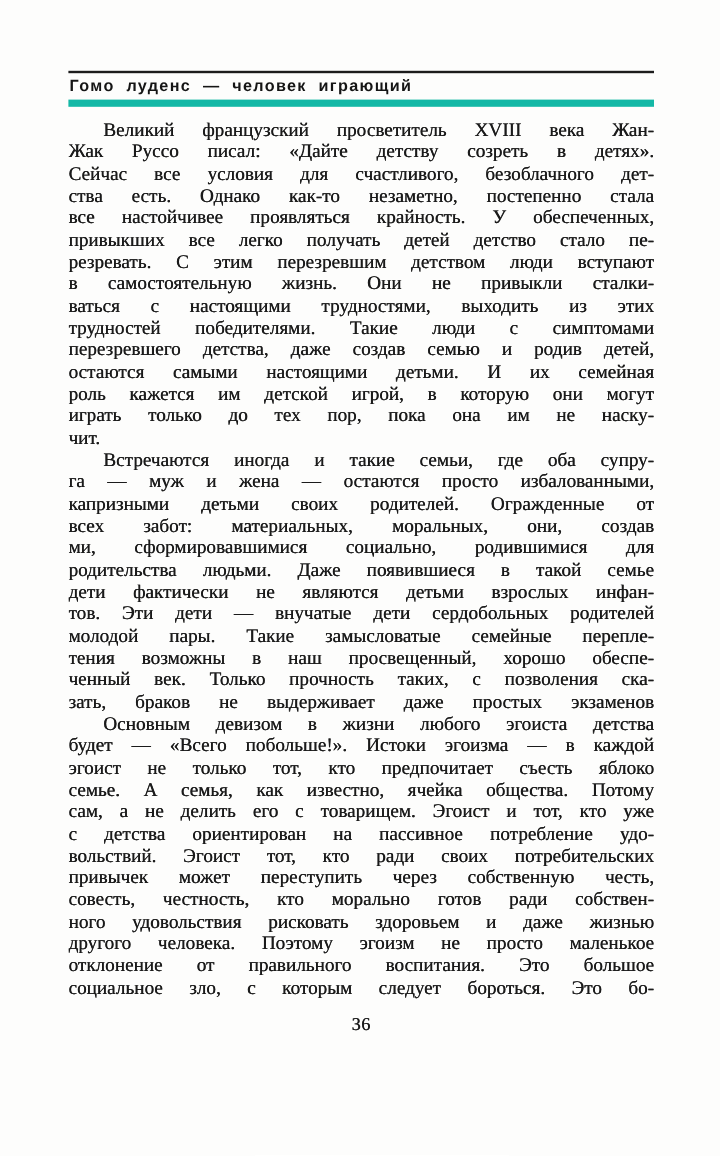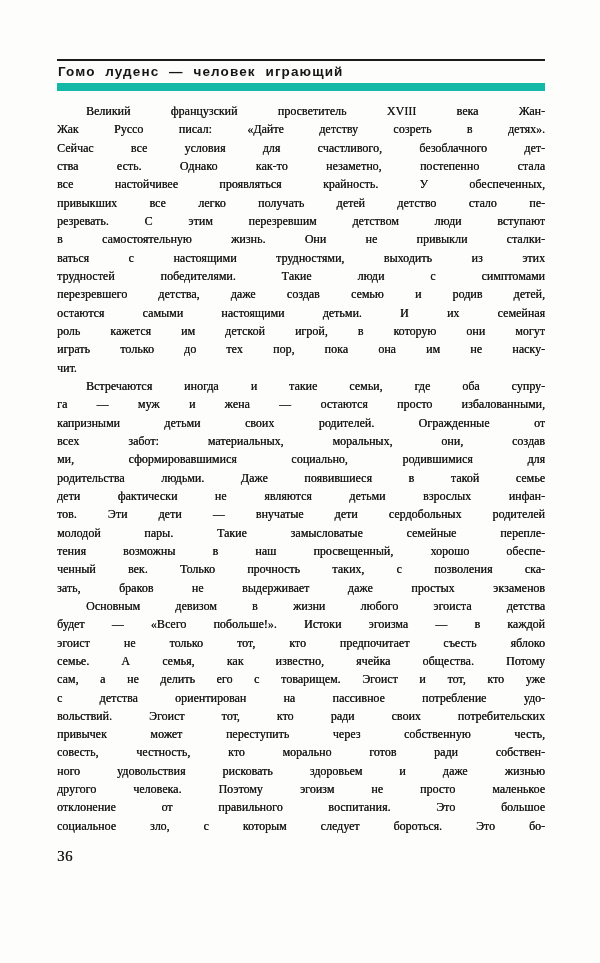--- a/index.html
+++ b/index.html
@@ -17,52 +17,52 @@
     color: #1b1b1b;
   }
   .content {
     position: absolute;
     left: 57px;
     top: 59px;
     width: 488px;
   }
   .running-header {
     border-top: 2px solid #1c1c1c;
-    border-bottom: 8px solid #14b8a6;
+    border-bottom: 6px solid #14b8a6;
     padding: 4px 0 4px 1px;
     font-family: "Liberation Sans", "DejaVu Sans", sans-serif;
     font-weight: bold;
     font-size: 13.5px;
     line-height: 14px;
     letter-spacing: 1.1px;
     word-spacing: 5px;
     color: #151515;
   }
   .body-text {
     margin-top: 11px;
-    font-size: 12px;
+    font-size: 16px;
     text-shadow: 0.25px 0 0 currentColor;
   }
   .line {
     line-height: 18.33px;
     height: 18.33px;
     white-space: normal;
     text-align: justify;
     text-align-last: justify;
     overflow: hidden;
   }
   .line.first {
     text-indent: 29px;
   }
   .line.para-end {
     text-align-last: left;
   }
   .page-number {
     margin-top: 13px;
-    text-align: left;
+    text-align: center;
     font-size: 15px;
     letter-spacing: 0.5px;
     text-shadow: 0.25px 0 0 currentColor;
   }
 </style>
 </head>
 <body>
 
 <div class="scan-page">
   <div class="content">

